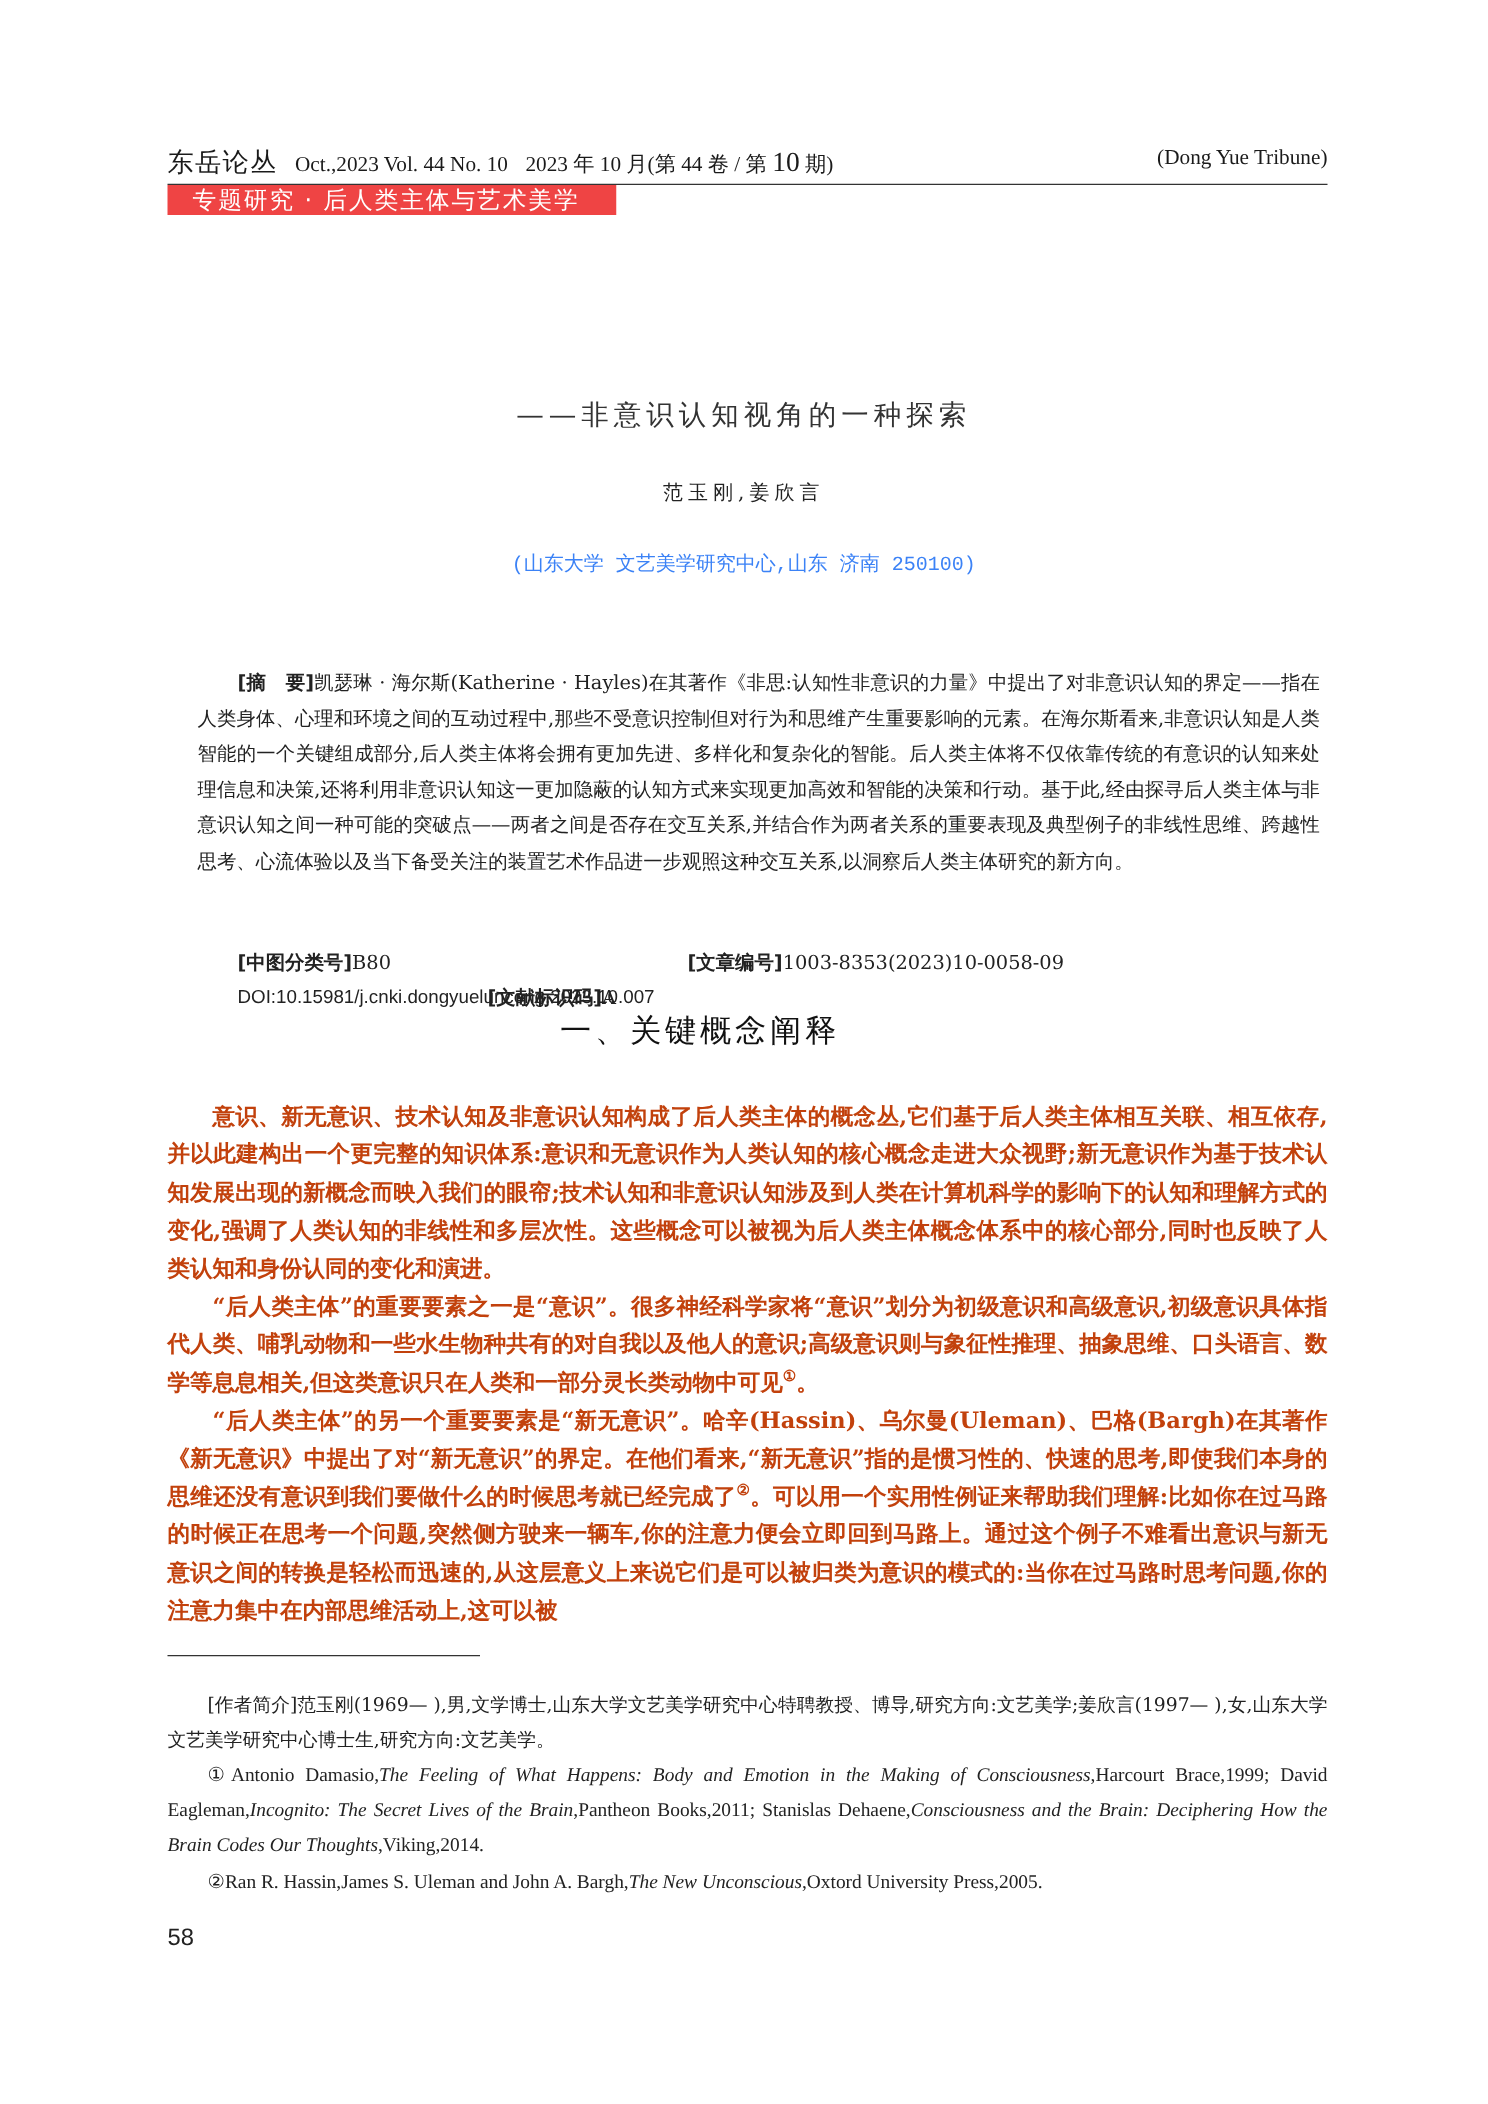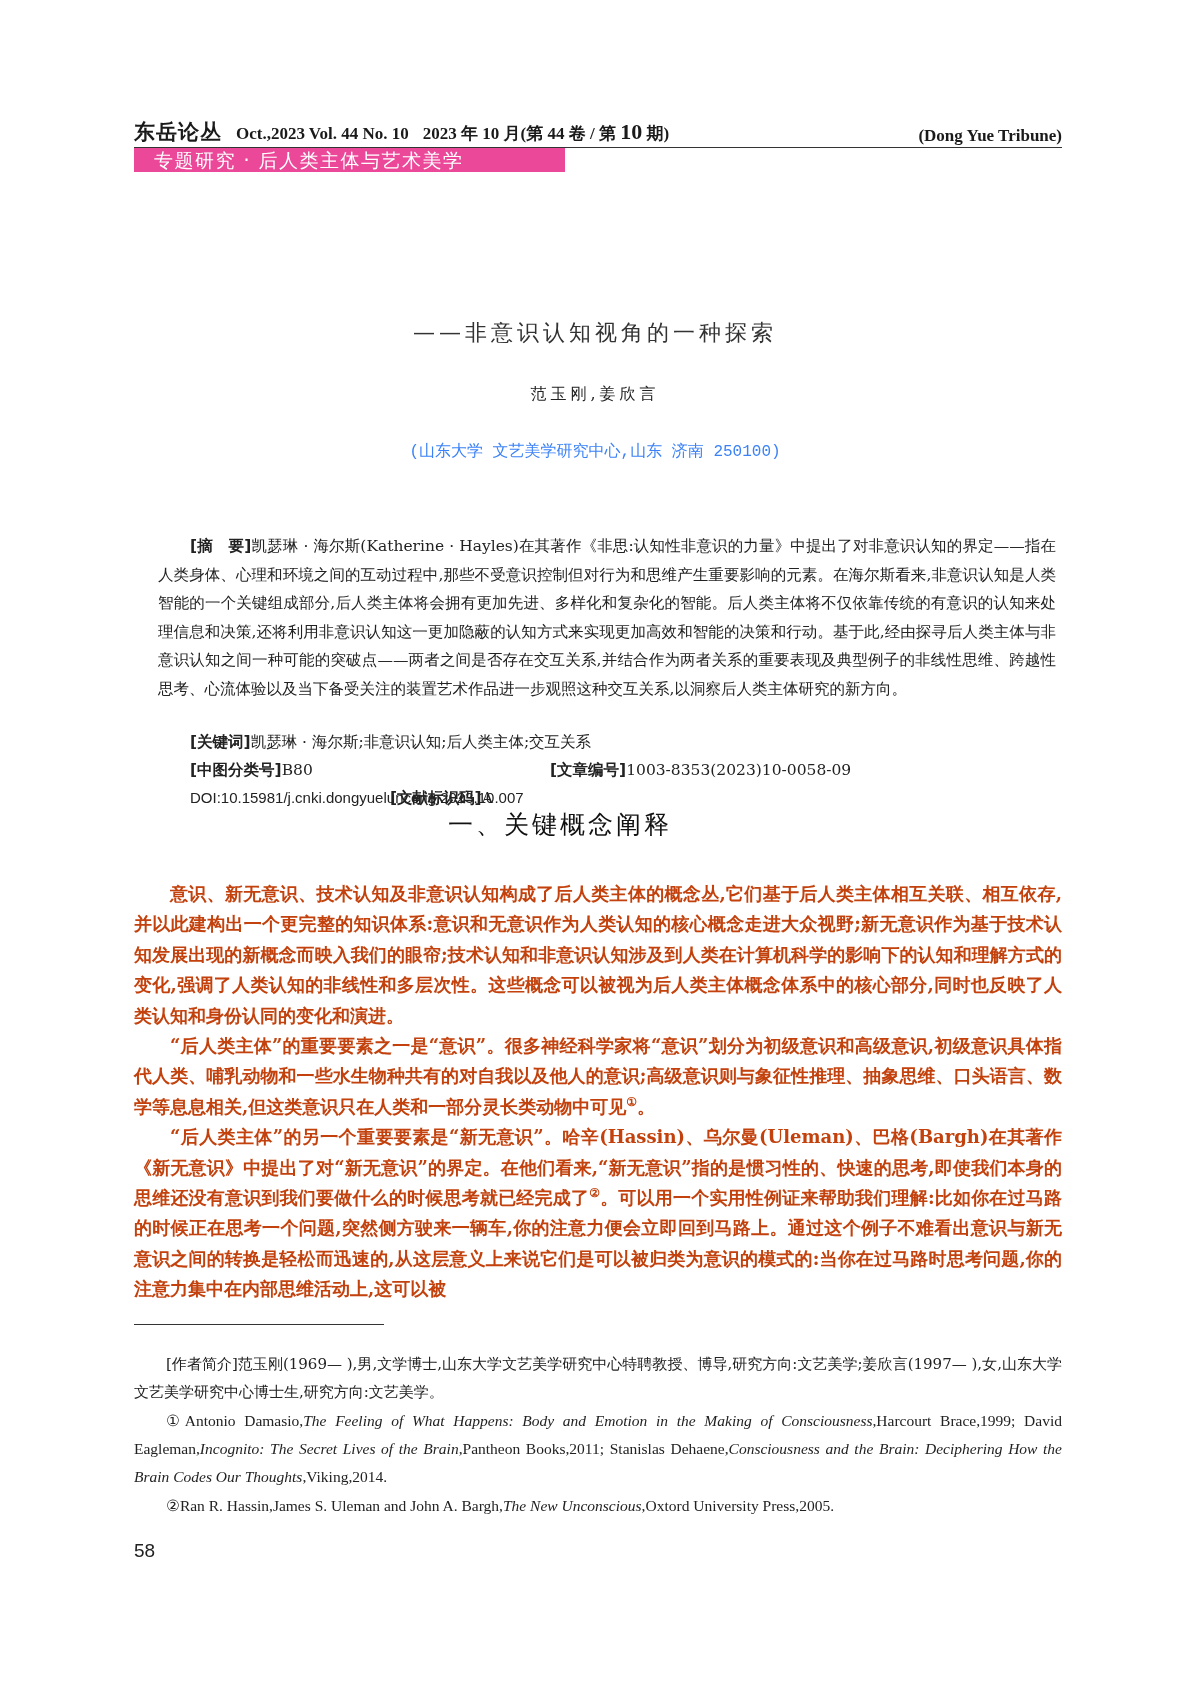--- a/index.html
+++ b/index.html
@@ -6,35 +6,35 @@
   body {
     width: 1190px; height: 1683px; position: relative; overflow: hidden;
     font-family: "DejaVu Serif", "Liberation Serif", serif;
     color: #1a1a1a;
   }
   .page { position: absolute; left: 0; top: 0; width: 1190px; height: 1683px; }
 
   
   .header-row {
     position: absolute; left: 134px; top: 116px; width: 928px; height: 30px;
-    display: flex; align-items: flex-end; justify-content: space-between; font-weight: bold;
+    display: flex; align-items: flex-start; justify-content: space-between;
   }
   .hdr-left { display: flex; align-items: baseline; gap: 14px; white-space: nowrap; }
   .journal-cn { font-size: 21px; letter-spacing: 1px; }
   .issue-en { font-family: "Liberation Serif", serif; font-size: 17px; }
   .issue-cn { font-family: "Liberation Serif", serif; font-size: 17px; }
   .issue-cn .big { font-size: 22px; }
   .journal-en { font-family: "Liberation Serif", serif; font-size: 17px; }
   .header-rule {
     position: absolute; left: 134px; top: 147px; width: 928px; height: 0;
     border-top: 1.5px solid #333;
   }
   .section-banner {
-    position: absolute; left: 134px; top: 148px; width: 431px; height: 24px;
-    background: #ec4899; color: #ffffff;
+    position: absolute; left: 134px; top: 148px; width: 359px; height: 24px;
+    background: #ef4444; color: #ffffff;
     font-family: "DejaVu Sans", "Liberation Sans", sans-serif;
     font-size: 19px; line-height: 24px; letter-spacing: 1.5px;
     padding-left: 20px; box-sizing: border-box; white-space: nowrap;
   }
 
   
   .title {
     position: absolute; left: 0; width: 1190px; top: 232px; text-align: center;
     font-size: 50px; font-weight: bold; letter-spacing: 2px; line-height: 60px;
     color: #111;
@@ -113,21 +113,20 @@
   </div>
   <div class="header-rule"></div>
   <div class="section-banner">专题研究 · 后人类主体与艺术美学</div>
 
   <div class="subtitle">——非意识认知视角的一种探索</div>
   <div class="authors">范玉刚,姜欣言</div>
   <div class="affiliation">(山东大学 文艺美学研究中心,山东 济南 250100)</div>
 
   <div class="abstract"><span class="label">[摘　要]</span><span>凯瑟琳 · 海尔斯(Katherine · Hayles)在其著作《非思:认知性非意识的力量》中提出了对非意识认知的界定——指在人类身体、心理和环境之间的互动过程中,那些不受意识控制但对行为和思维产生重要影响的元素。在海尔斯看来,非意识认知是人类智能的一个关键组成部分,后人类主体将会拥有更加先进、多样化和复杂化的智能。后人类主体将不仅依靠传统的有意识的认知来处理信息和决策,还将利用非意识认知这一更加隐蔽的认知方式来实现更加高效和智能的决策和行动。基于此,经由探寻后人类主体与非意识认知之间一种可能的突破点——两者之间是否存在交互关系,并结合作为两者关系的重要表现及典型例子的非线性思维、跨越性思考、心流体验以及当下备受关注的装置艺术作品进一步观照这种交互关系,以洞察后人类主体研究的新方向。</span></div>
 
-  <div class="meta-line kw"><span class="label">[关键词]</span><span>凯瑟琳 · 海尔斯;非意识认知;后人类主体;交互关系</span></div>
 
   <div class="meta-line cls">
     <span class="item i1"><span class="label">[中图分类号]</span><span>B80</span></span>
     <span class="item i2"><span class="label">[文献标识码]</span><span>A</span></span>
     <span class="item i3"><span class="label">[文章编号]</span><span>1003-8353(2023)10-0058-09</span></span>
   </div>
 
   <div class="meta-line doi">DOI:10.15981/j.cnki.dongyueluncong.2023.10.007</div>
 
   <div class="section-heading">一、关键概念阐释</div>

